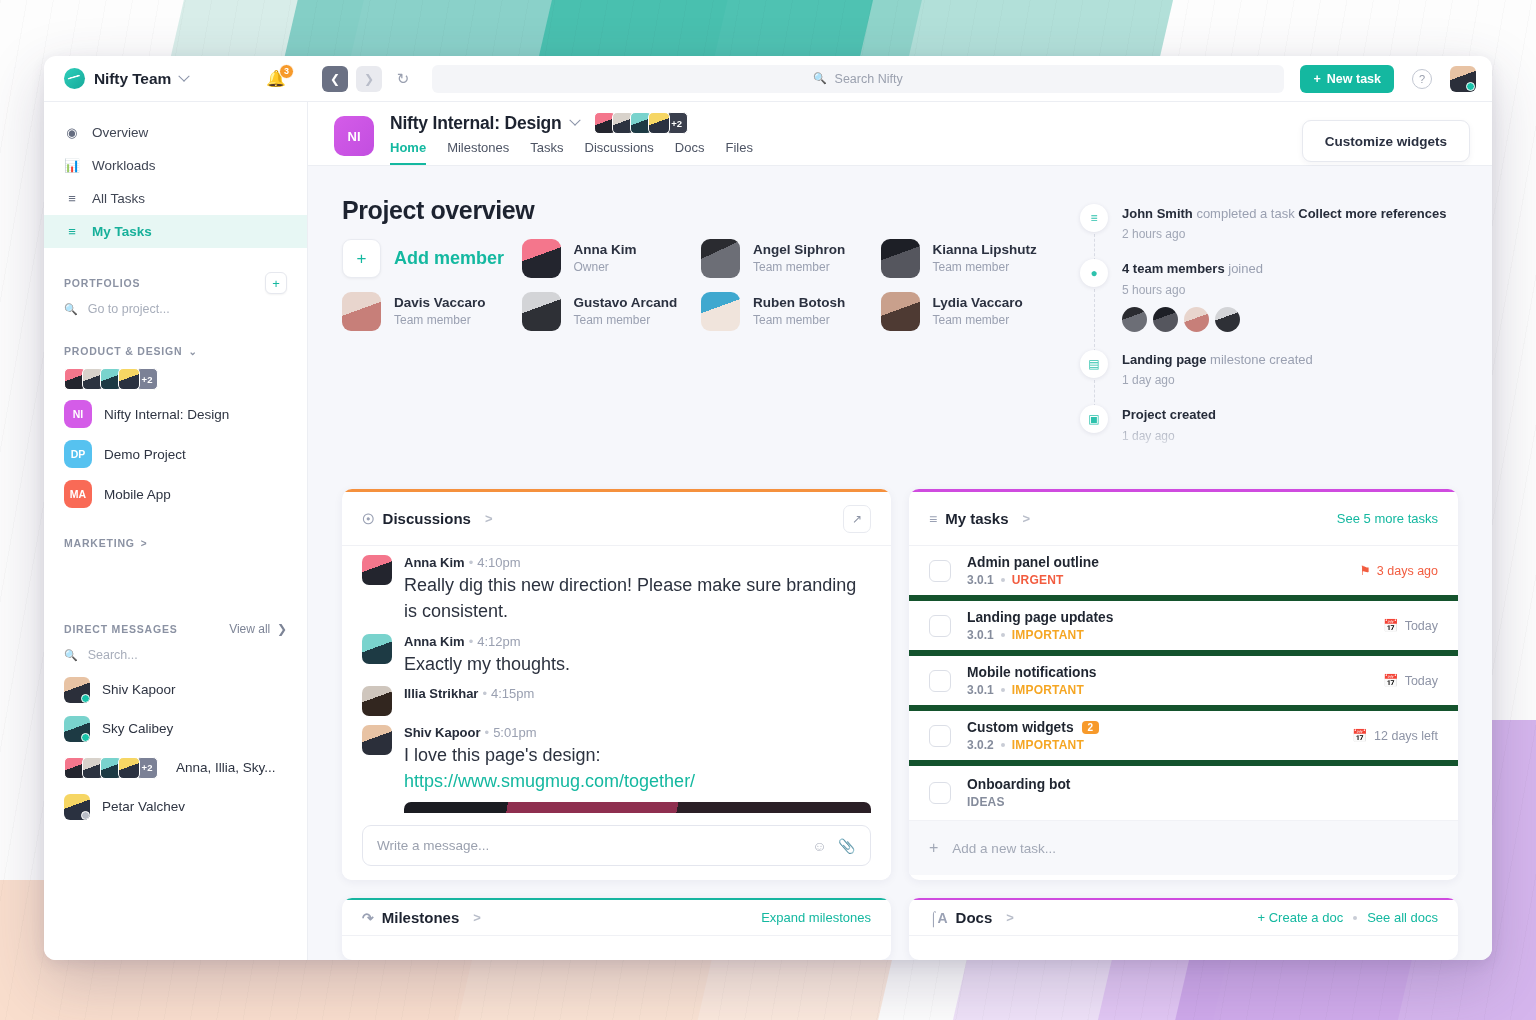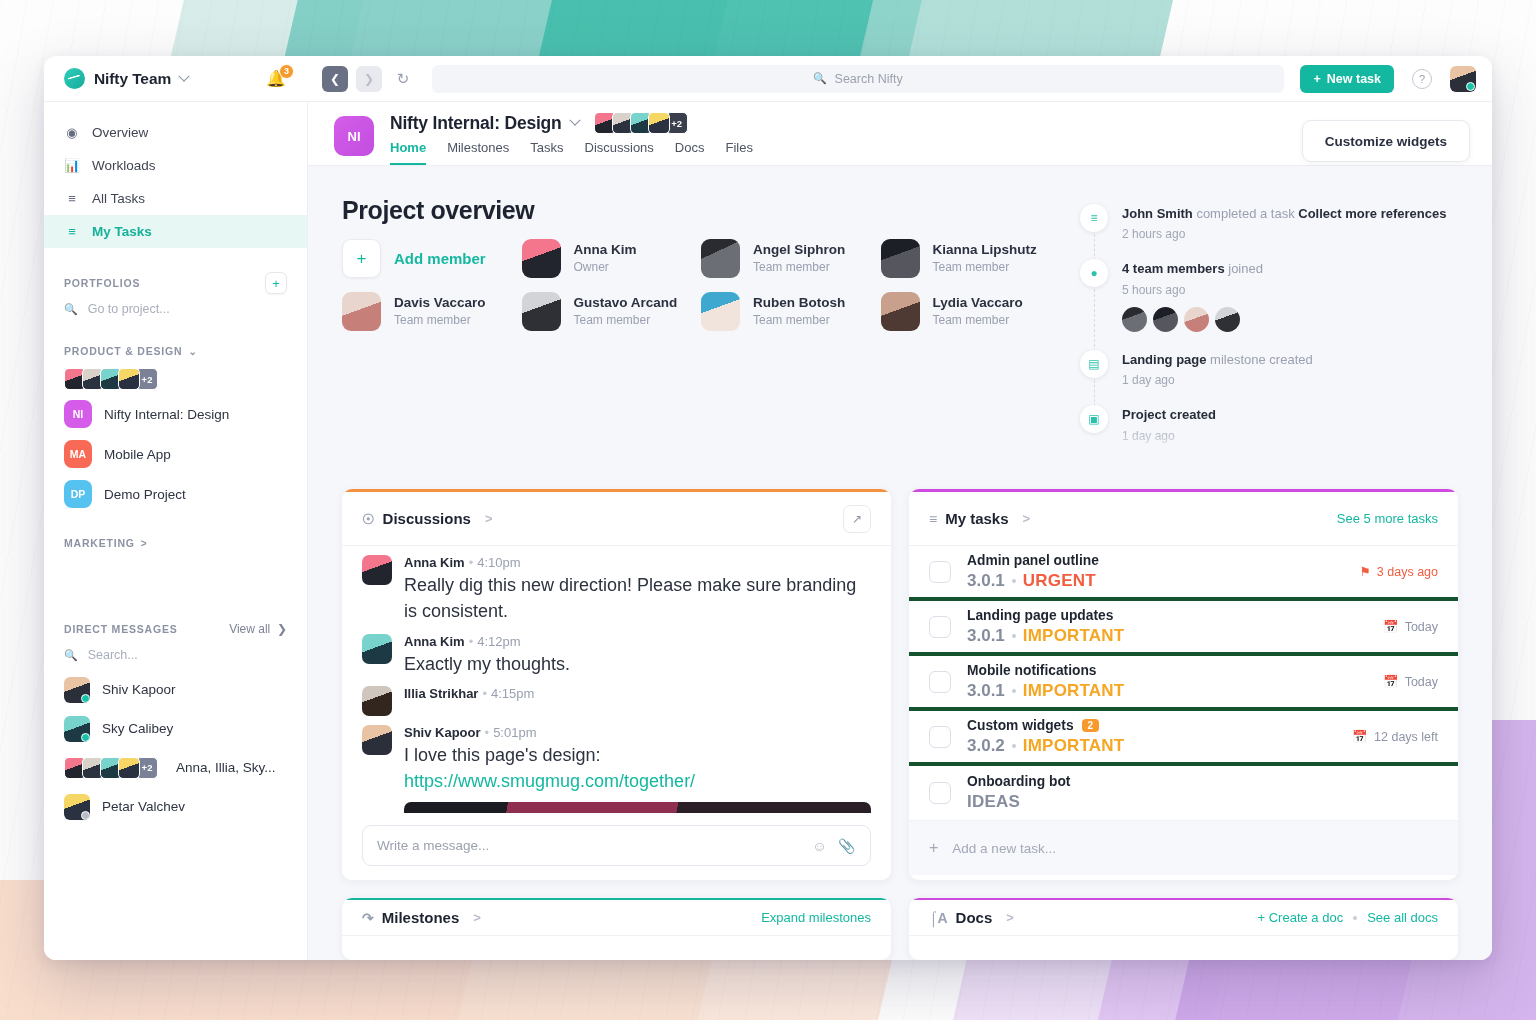--- a/index.html
+++ b/index.html
@@ -244,21 +244,21 @@
   .tm-grid { display: grid; grid-template-columns: repeat(4, 1fr); gap: 14px 10px; margin-top: 14px;}
   .tm-cell { display:flex; align-items:center; gap: 13px; }
   .tm-av { width: 39px; height: 39px; border-radius: 9px; flex:0 0 39px; overflow:hidden; position:relative;}
   .tm-add {
     width:39px;height:39px;border-radius:9px;background:#fff;border:1px solid #e9ebf1;
     color:#14b8a0;font-size:17px;display:flex;align-items:center;justify-content:center;flex:0 0 39px;
     box-shadow:0 1px 3px rgba(0,0,0,.05);
   }
   .tm-name { font-size: 13.5px; font-weight: bold; color:#2b3140; line-height:1.35; }
   .tm-role { font-size: 12px; color:#9aa0b1; line-height:1.4; }
-  .tm-addlabel { font-size: 15px; font-weight: bold; color: #14b8a0; }
+  .tm-addlabel { font-size: 18px; font-weight: bold; color: #14b8a0; }
 
   
   .activity { width: 378px; flex: 0 0 378px; position: relative; padding-top: 8px;}
   .act-item { display:flex; gap: 14px; position: relative; padding-bottom: 18px;}
   .act-ico {
     width: 28px; height: 28px; border-radius: 50%; background:#fff; flex:0 0 28px;
     display:flex;align-items:center;justify-content:center; font-size:12px; color:#2ec2ad;
     box-shadow: 0 1px 4px rgba(40,40,80,.10); z-index:2;
   }
   .act-line {
@@ -316,28 +316,28 @@
   .composer-wrap { padding: 12px 20px 14px; background:#fff; }
   .composer {
     height: 41px; border: 1px solid #e4e6ee; border-radius: 9px;
     display:flex; align-items:center; padding: 0 14px; gap: 12px;
   }
   .composer .ph { flex:1; font-size: 13.5px; color:#9ba1af; }
   .composer .c-ico { color:#a8adbb; font-size: 14px; }
 
   
   .task-row { display:flex; align-items:center; padding: 0 20px; height: 55px;
-              border-bottom: 4px solid #14532d; }
+              border-bottom: 6px solid #14532d; }
   .tcheck { width: 22px; height: 22px; border-radius: 6px; border: 1.5px solid #dcdfe7;
             flex:0 0 22px; margin-right: 16px; background:#fff; }
   .tmain { min-width:0; }
   .tname { font-size: 13.8px; font-weight: bold; color:#1f2530; display:flex;align-items:center;gap:8px;}
   .tbadge { background:#f79a2b; color:#fff; font-size:10px;font-weight:bold;
             border-radius:4px; padding: 1px 6px; }
-  .tmeta { font-size: 17px; margin-top: 3px; display:flex;align-items:center;gap:7px; }
+  .tmeta { font-size: 12px; margin-top: 3px; display:flex;align-items:center;gap:7px; }
   .tver { color:#858c9c; font-weight: bold; }
   .tdot { width:4px;height:4px;border-radius:50%;background:#c9cdd6;}
   .tprio { font-weight: bold; letter-spacing:.2px; }
   .tright { margin-left:auto; font-size: 12.5px; display:flex;align-items:center;gap:6px; white-space:nowrap;}
   .addtask {
     height: 54px; display:flex;align-items:center;gap:14px; padding: 0 20px;
     background:#f7f8fb; color:#a2a8b6; font-size: 13.5px;
   }
   .addtask .plus { font-size: 16px; color:#a2a8b6; }
 
@@ -429,26 +429,26 @@
         <span class="av-stack" style="background:linear-gradient(160deg,#79d3cd 45%,#1d3a44 45%);"></span>
         <span class="av-stack" style="background:linear-gradient(160deg,#f6d664 45%,#2a3140 45%);"></span>
         <span class="av-more">+2</span>
       </div>
 
       <div class="proj-item">
         <span class="proj-badge" style="background:#d45ce8;">NI</span>
         <span>Nifty Internal: Design</span>
       </div>
       <div class="proj-item">
+        <span class="proj-badge" style="background:#56c2f0;">DP</span>
+        <span>Demo Project</span>
+      </div>
+      <div class="proj-item">
         <span class="proj-badge" style="background:#f96a56;">MA</span>
         <span>Mobile App</span>
-      </div>
-      <div class="proj-item">
-        <span class="proj-badge" style="background:#56c2f0;">DP</span>
-        <span>Demo Project</span>
       </div>
 
       <div class="side-section" style="margin-top:18px;">
         <span class="title">MARKETING</span>
         <span class="sec-chev">&gt;</span>
       </div>
 
       <div class="side-section" style="margin-top:64px;">
         <span class="title">DIRECT MESSAGES</span>
         <span class="viewall">

